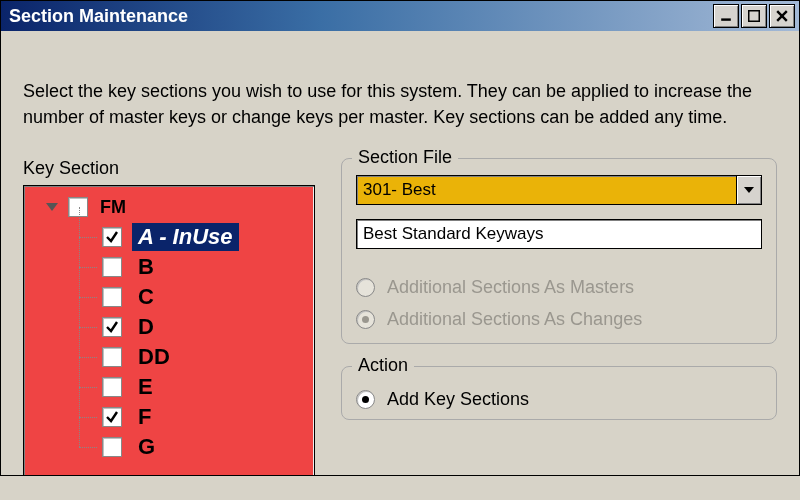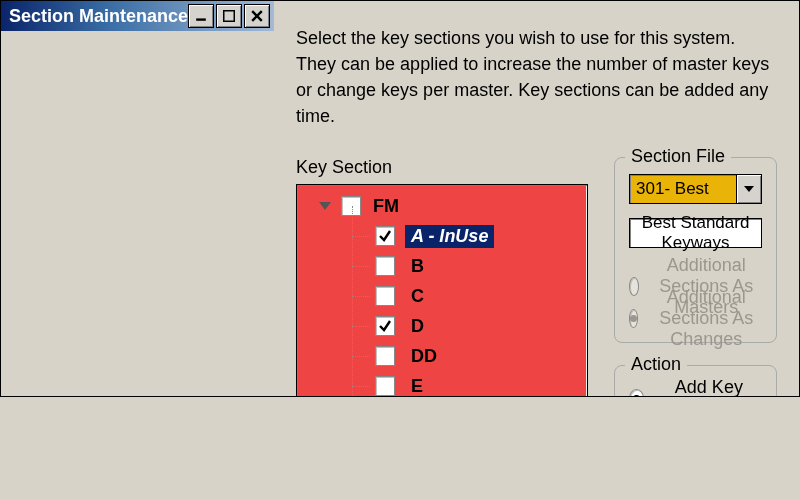--- a/index.html
+++ b/index.html
@@ -8,26 +8,26 @@
     width: 800px;
     height: 500px;
     overflow: hidden;
     font-family: Tahoma, Arial, sans-serif;
     font-size: 17px;
     background: #d7d3c8;
     color: #000;
   }
   .window {
     width: 800px;
-    height: 397px;
+    height: 476px;
     background: #d7d3c8;
     border: 1px solid #000;
     box-sizing: border-box;
     display: flex;
-    flex-direction: row;
+    flex-direction: column;
   }
   
   .titlebar {
     height: 30px;
     background: linear-gradient(to right, #0a246a 0%, #3a6ea5 40%, #a3b9d6 100%);
     display: flex;
     align-items: center;
     justify-content: space-between;
     padding: 0 4px 0 8px;
     color: #fff;
@@ -53,20 +53,21 @@
     color: #000;
     line-height: 1;
   }
   .tb-btn svg { display:block; }
   
   .body {
     flex: 1;
     padding: 24px 22px 0 22px;
     box-sizing: border-box;
     overflow: hidden;
+    margin-top: 23px;
   }
   .instructions {
     font-size: 18px;
     line-height: 1.45;
     margin-bottom: 28px;
   }
   .columns {
     display: flex;
     gap: 26px;
   }
@@ -146,21 +147,21 @@
     left: 5px;
     top: 50%;
     width: 18px;
     border-top: 1px dotted #888;
   }
   .child-row .chk {
     margin-left: 28px;
   }
   .child-label {
     font-weight: bold;
-    font-size: 18px;
+    font-size: 22px;
     margin-left: 10px;
     padding: 1px 6px;
   }
   .child-row.selected .child-label {
     background: #0a246a;
     color: #fff;
     font-style: italic;
   }
   
   .fs {

